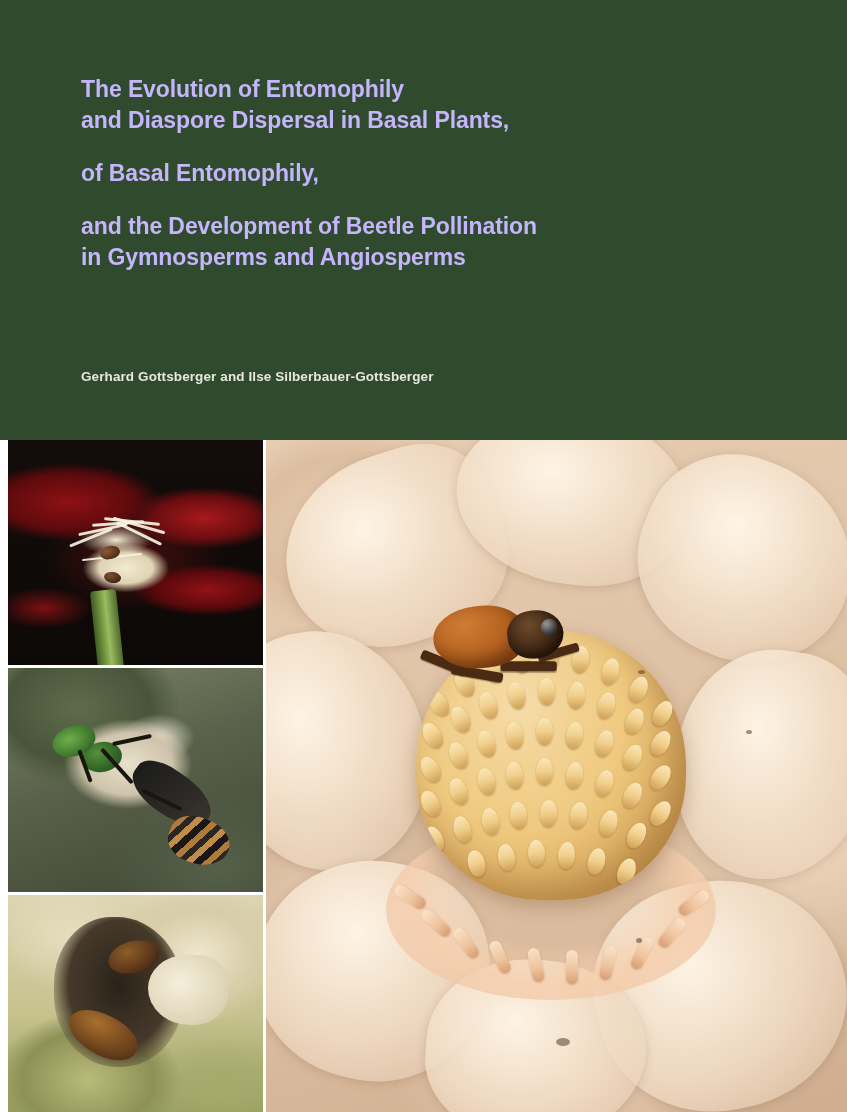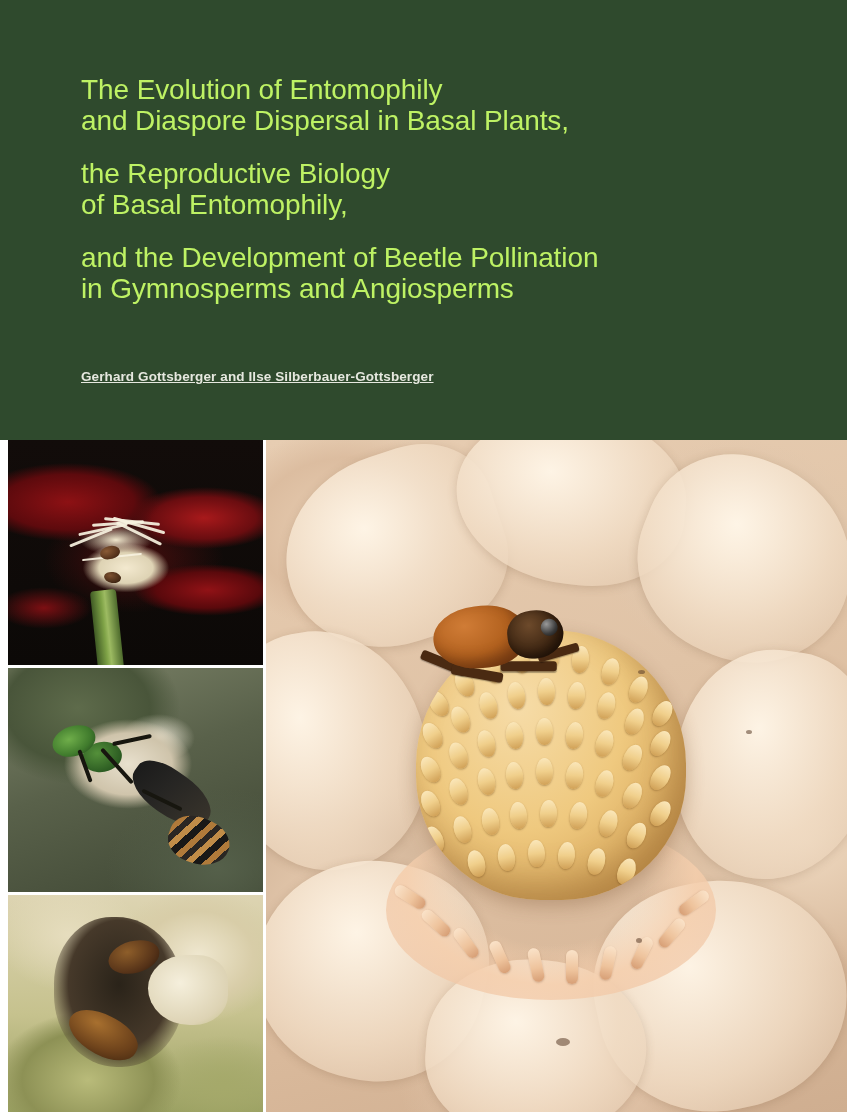--- a/index.html
+++ b/index.html
@@ -35,37 +35,36 @@
     top: 74px;
     width: 680px;
   }
   .title-group {
     margin-bottom: 22px;
   }
   .title-group:last-of-type {
     margin-bottom: 0;
   }
   .title-line {
-    color: #bef264;
-    font-size: 28px;
-    font-weight: normal;
+    color: #c4b5fd;
+    font-size: 23px;
+    font-weight: bold;
     line-height: 31px;
     letter-spacing: -0.1px;
     white-space: nowrap;
   }
   .authors {
     position: absolute;
     left: 81px;
     top: 369px;
     color: #e6e8df;
     font-size: 13.5px;
     font-weight: bold;
     letter-spacing: 0.1px;
     white-space: nowrap;
-    text-decoration: underline;
   }
 
   
   .photos {
     position: absolute;
     left: 0;
     top: 440px;
     width: 847px;
     height: 672px;
   }
@@ -363,21 +362,20 @@
 
   <div class="title-panel">
     <div class="title-block">
 
       <div class="title-group">
         <div class="title-line">The Evolution of Entomophily</div>
         <div class="title-line">and Diaspore Dispersal in Basal Plants,</div>
       </div>
 
       <div class="title-group">
-        <div class="title-line">the Reproductive Biology</div>
         <div class="title-line">of Basal Entomophily,</div>
       </div>
 
       <div class="title-group">
         <div class="title-line">and the Development of Beetle Pollination</div>
         <div class="title-line">in Gymnosperms and Angiosperms</div>
       </div>
 
     </div>
     <div class="authors">Gerhard Gottsberger and Ilse Silberbauer-Gottsberger</div>

